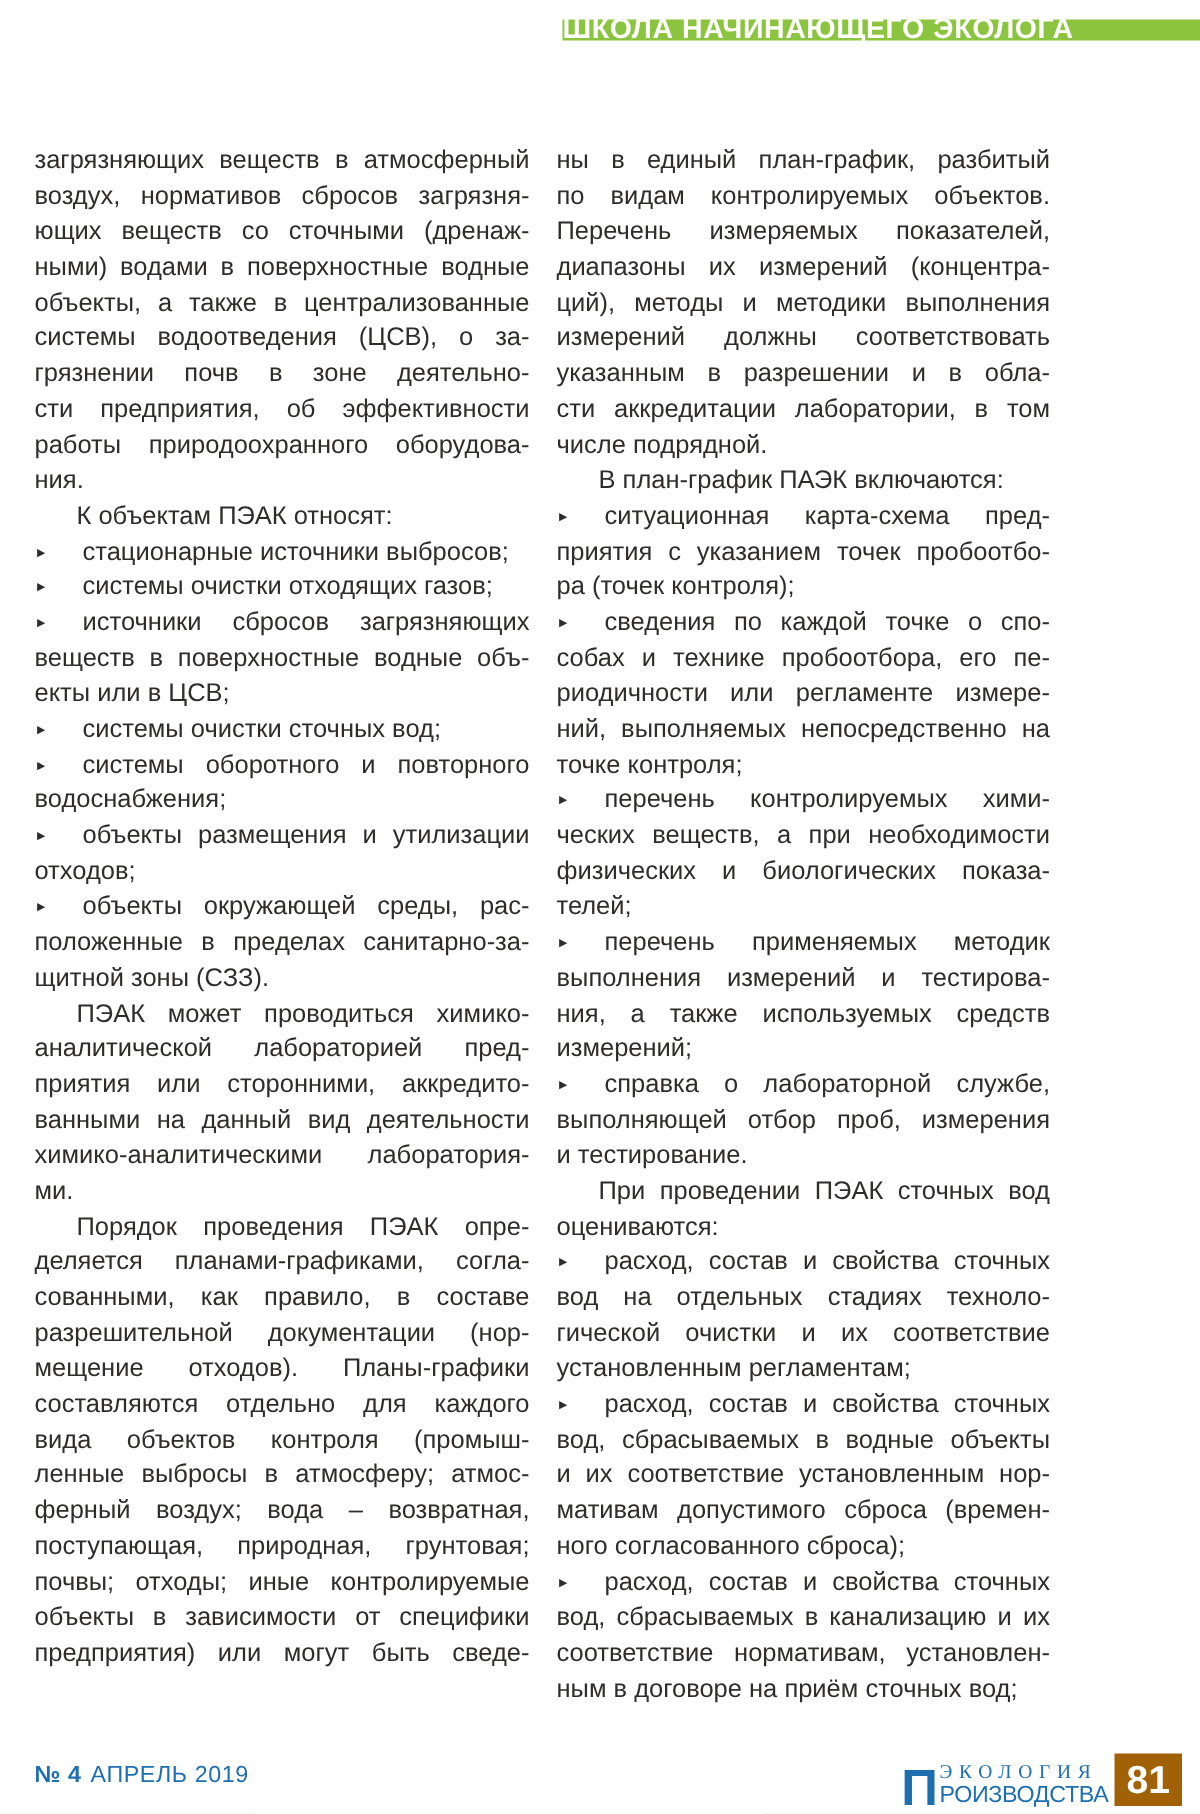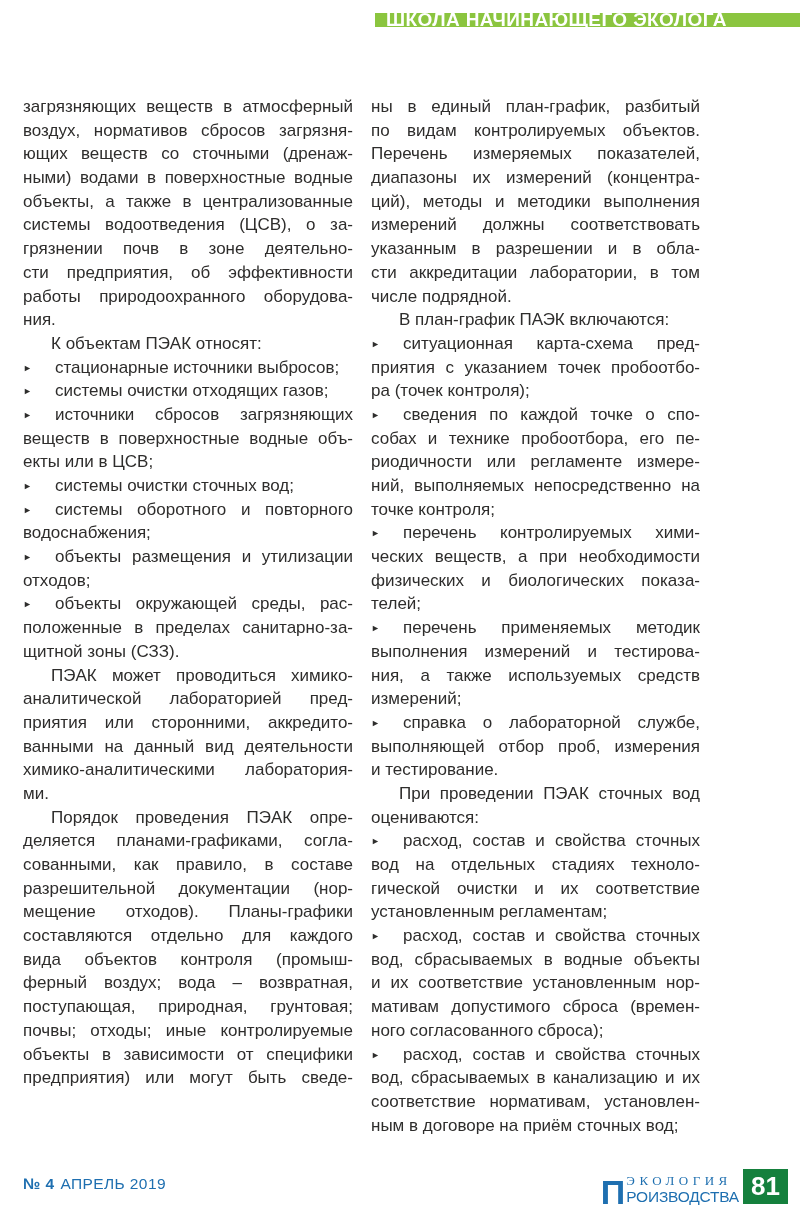--- a/index.html
+++ b/index.html
@@ -11,21 +11,21 @@
     font-family:"Liberation Sans",sans-serif;
     color:#2e2d2c;
     overflow:hidden;
   }
   
   .header-bar{
     position:absolute;
     left:375px;right:0;top:13px;height:14px;
     background:#8bc53f;
     display:flex;align-items:center;
-    padding-left:11px;box-sizing:border-box;
+    padding-left:0;box-sizing:border-box;
   }
   .header-bar span{
     color:#ffffff;font-weight:bold;font-size:19px;letter-spacing:0.4px;
     white-space:nowrap;
   }
   
   .col{position:absolute;top:95px;}
   .col-left{left:23px;width:330px;}
   .col-right{left:371px;width:329px;}
   .block{margin:0;padding:0;}
@@ -60,21 +60,21 @@
   .logo-lines{display:flex;flex-direction:column;align-items:flex-start;margin-left:1px;}
   .logo-top{
     font-family:"Liberation Serif",serif;
     font-size:13px;letter-spacing:4.5px;line-height:1;margin-bottom:2px;white-space:nowrap;
   }
   .logo-bottom{
     font-size:15.5px;font-weight:normal;letter-spacing:-0.2px;line-height:1;white-space:nowrap;
   }
   .page-num{
     width:45px;height:35px;margin-left:4px;
-    background:#15803d;color:#ffffff;
+    background:#a16207;color:#ffffff;
     font-size:26px;font-weight:bold;
     display:flex;align-items:center;justify-content:center;
   }
 </style>
 </head>
 <body>
 
 <div class="page">
 
   <div class="header-bar">
@@ -133,20 +133,21 @@
         <div class="line last">ми.</div>
       </div>
       <div class="block">
         <div class="line indent">Порядок проведения ПЭАК опре-</div>
         <div class="line">деляется планами-графиками, согла-</div>
         <div class="line">сованными, как правило, в составе</div>
         <div class="line">разрешительной документации (нор-</div>
         <div class="line">мещение отходов). Планы-графики</div>
         <div class="line">составляются отдельно для каждого</div>
         <div class="line">вида объектов контроля (промыш-</div>
+        <div class="line">ленные выбросы в атмосферу; атмос-</div>
         <div class="line">ферный воздух; вода – возвратная,</div>
         <div class="line">поступающая, природная, грунтовая;</div>
         <div class="line">почвы; отходы; иные контролируемые</div>
         <div class="line">объекты в зависимости от специфики</div>
         <div class="line">предприятия) или могут быть сведе-</div>
       </div>
     </div>
   <div class="col col-right" id="col-right">
       <div class="block">
         <div class="line">ны в единый план-график, разбитый</div>

